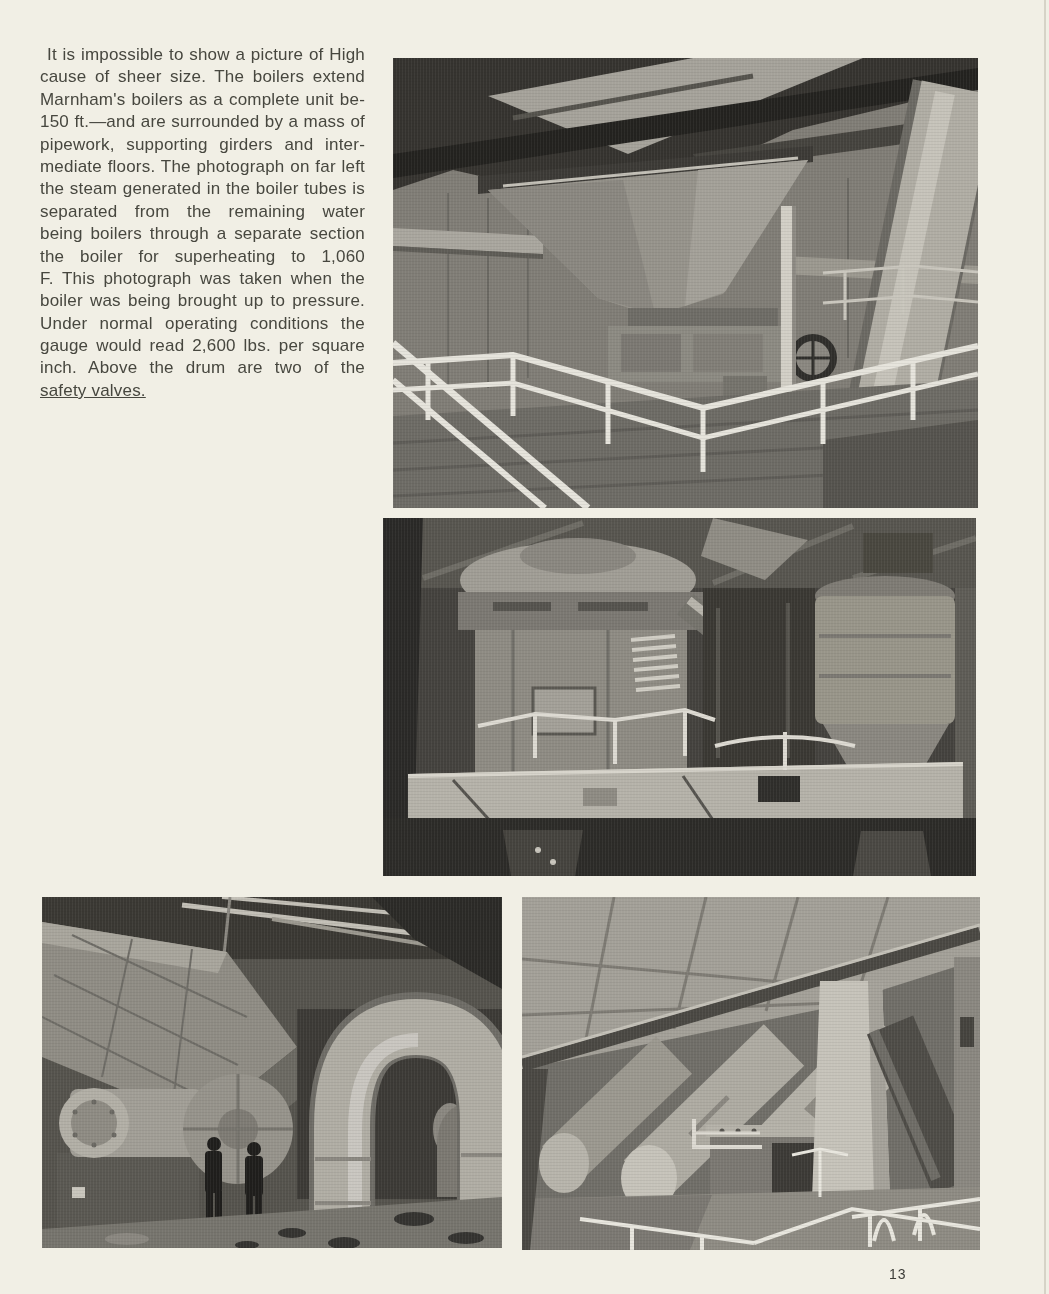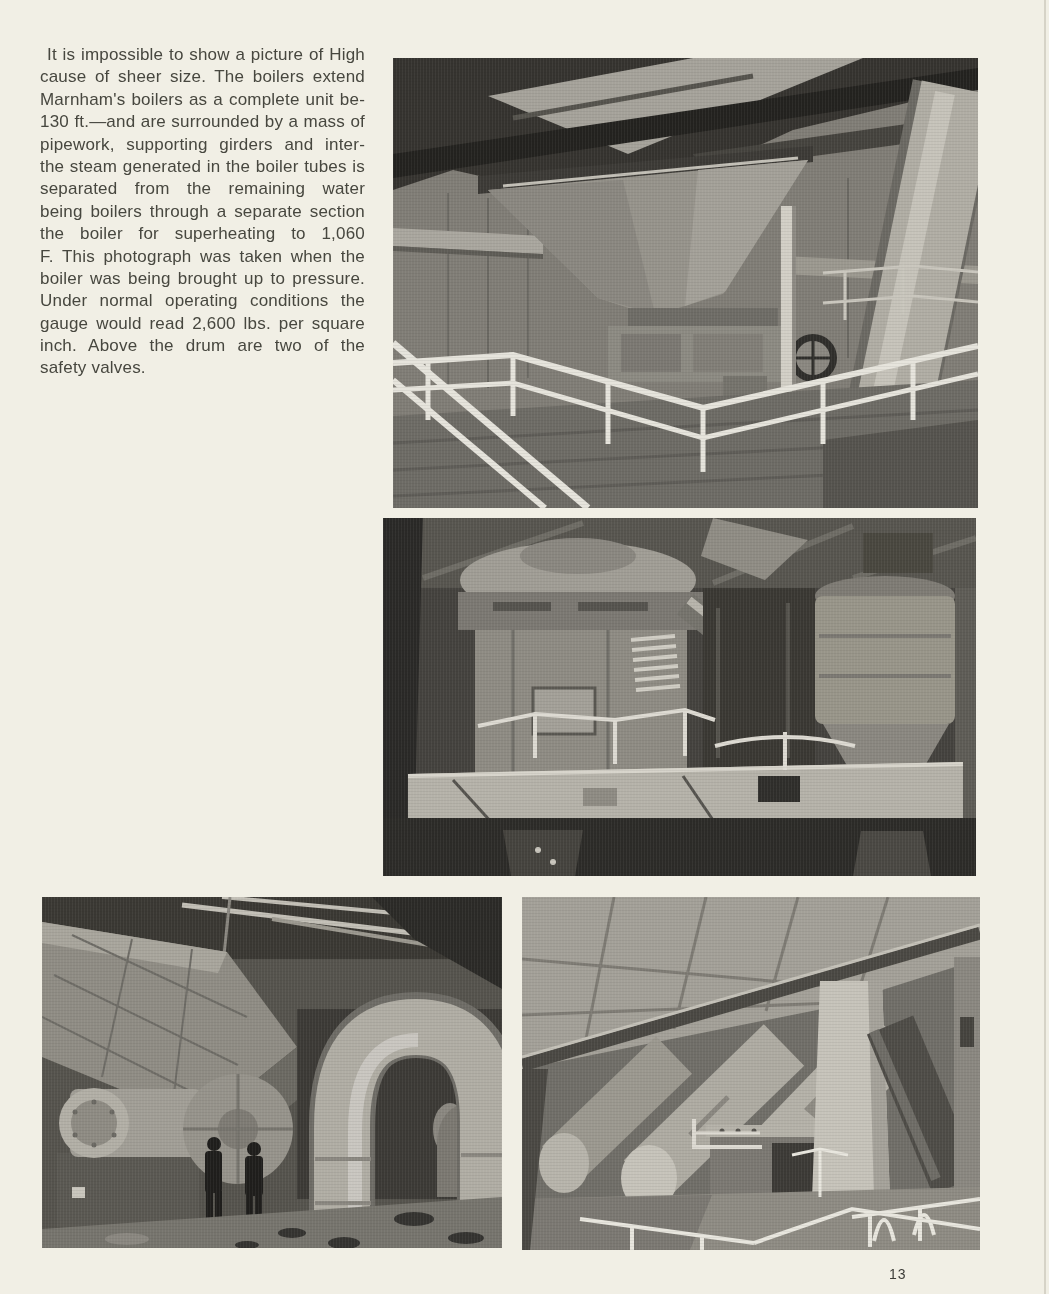--- a/index.html
+++ b/index.html
@@ -28,21 +28,21 @@
   }
   .tline{
     text-align:justify;
     -moz-text-align-last:justify;
     text-align-last:justify;
     white-space:normal;
     height:22.4px;
     overflow:hidden;
   }
   .tline.first{padding-left:7px;}
-  .tline.last{text-align-last:left;text-align:center;}
+  .tline.last{text-align-last:left;text-align:center;text-decoration:underline;}
   
   .photo{
     position:absolute;margin:0;padding:0;
     overflow:hidden;
     background:#6f6d67;
   }
   .photo svg{display:block;}
   .photo::after{
     content:"";position:absolute;inset:0;pointer-events:none;
     background-image:
@@ -61,22 +61,23 @@
 </style>
 </head>
 <body>
 
 <div class="sheet">
 
   <div class="text-block">
     <div class="tline first">It is impossible to show a picture of High</div>
     <div class="tline">cause of sheer size. The boilers extend the</div>
     <div class="tline">Marnham's boilers as a complete unit be-</div>
-    <div class="tline">130 ft.—and are surrounded by a mass of</div>
+    <div class="tline">150 ft.—and are surrounded by a mass of</div>
     <div class="tline">pipework, supporting girders and inter-</div>
+    <div class="tline">mediate floors. The photograph on far left</div>
     <div class="tline">the steam generated in the boiler tubes is</div>
     <div class="tline">separated from the remaining water before</div>
     <div class="tline">being boilers through a separate section of</div>
     <div class="tline">the boiler for superheating to 1,060 degrees</div>
     <div class="tline">F. This photograph was taken when the</div>
     <div class="tline">boiler was being brought up to pressure.</div>
     <div class="tline">Under normal operating conditions the</div>
     <div class="tline">gauge would read 2,600 lbs. per square</div>
     <div class="tline">inch. Above the drum are two of the</div>
     <div class="tline last">safety valves.</div>

